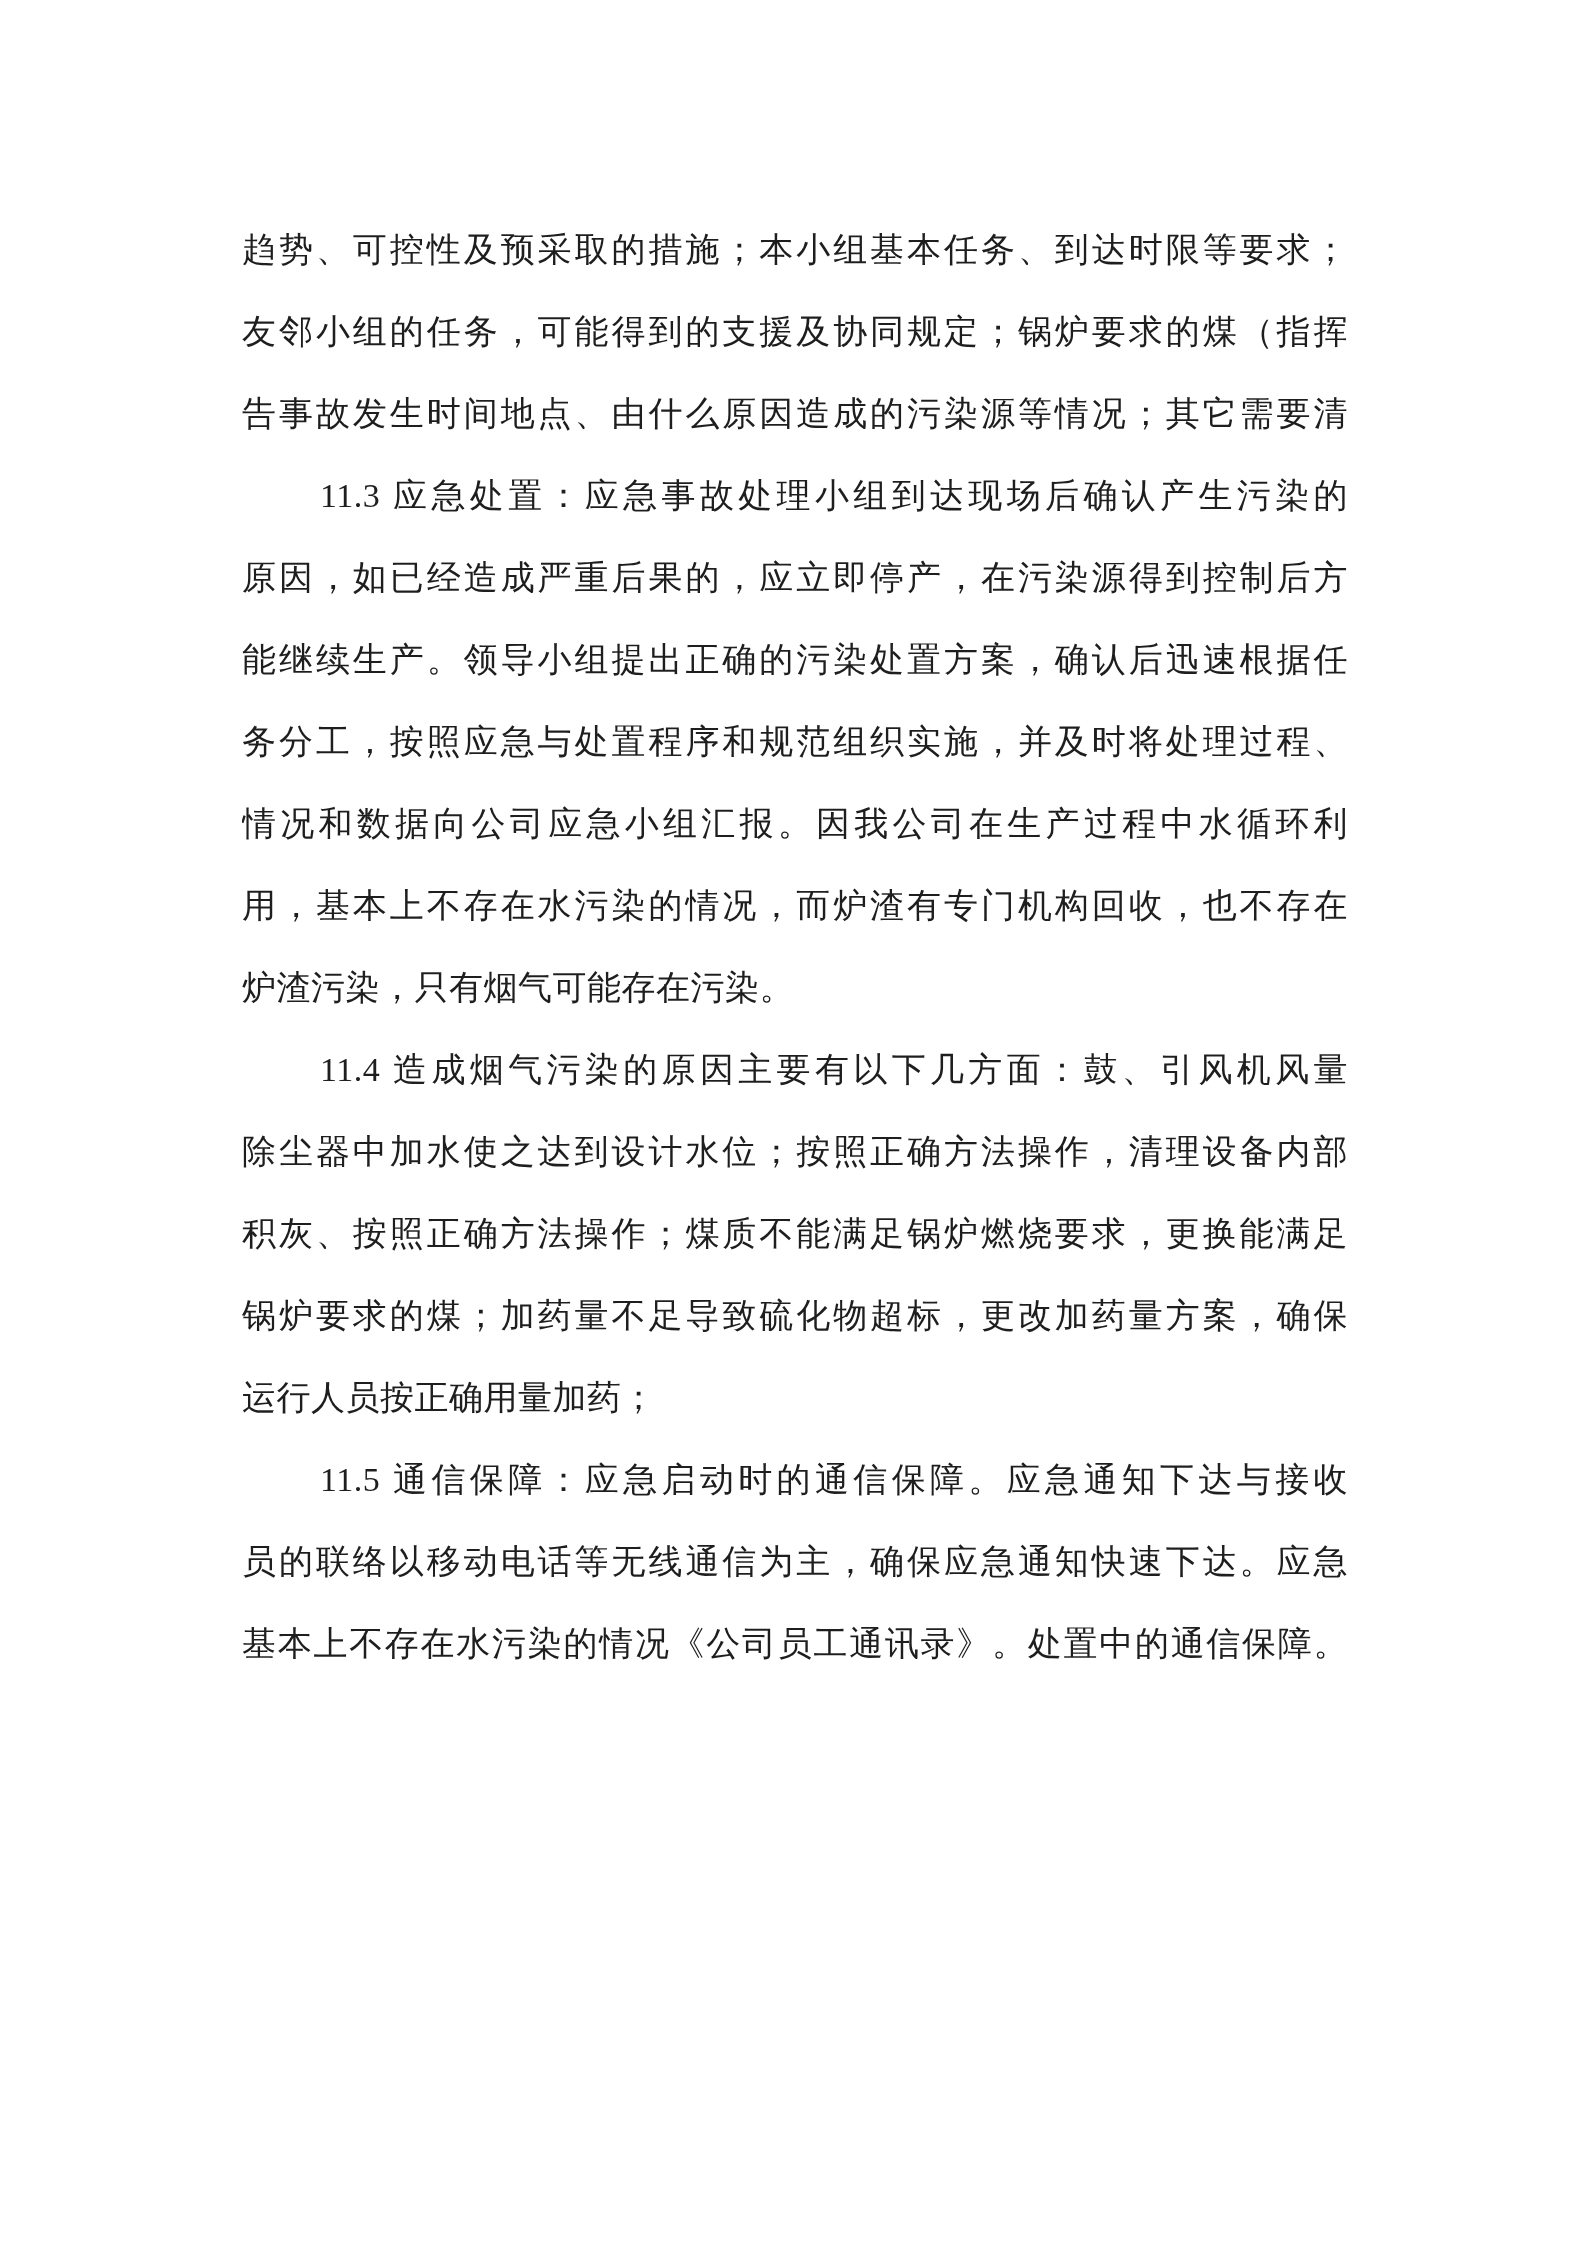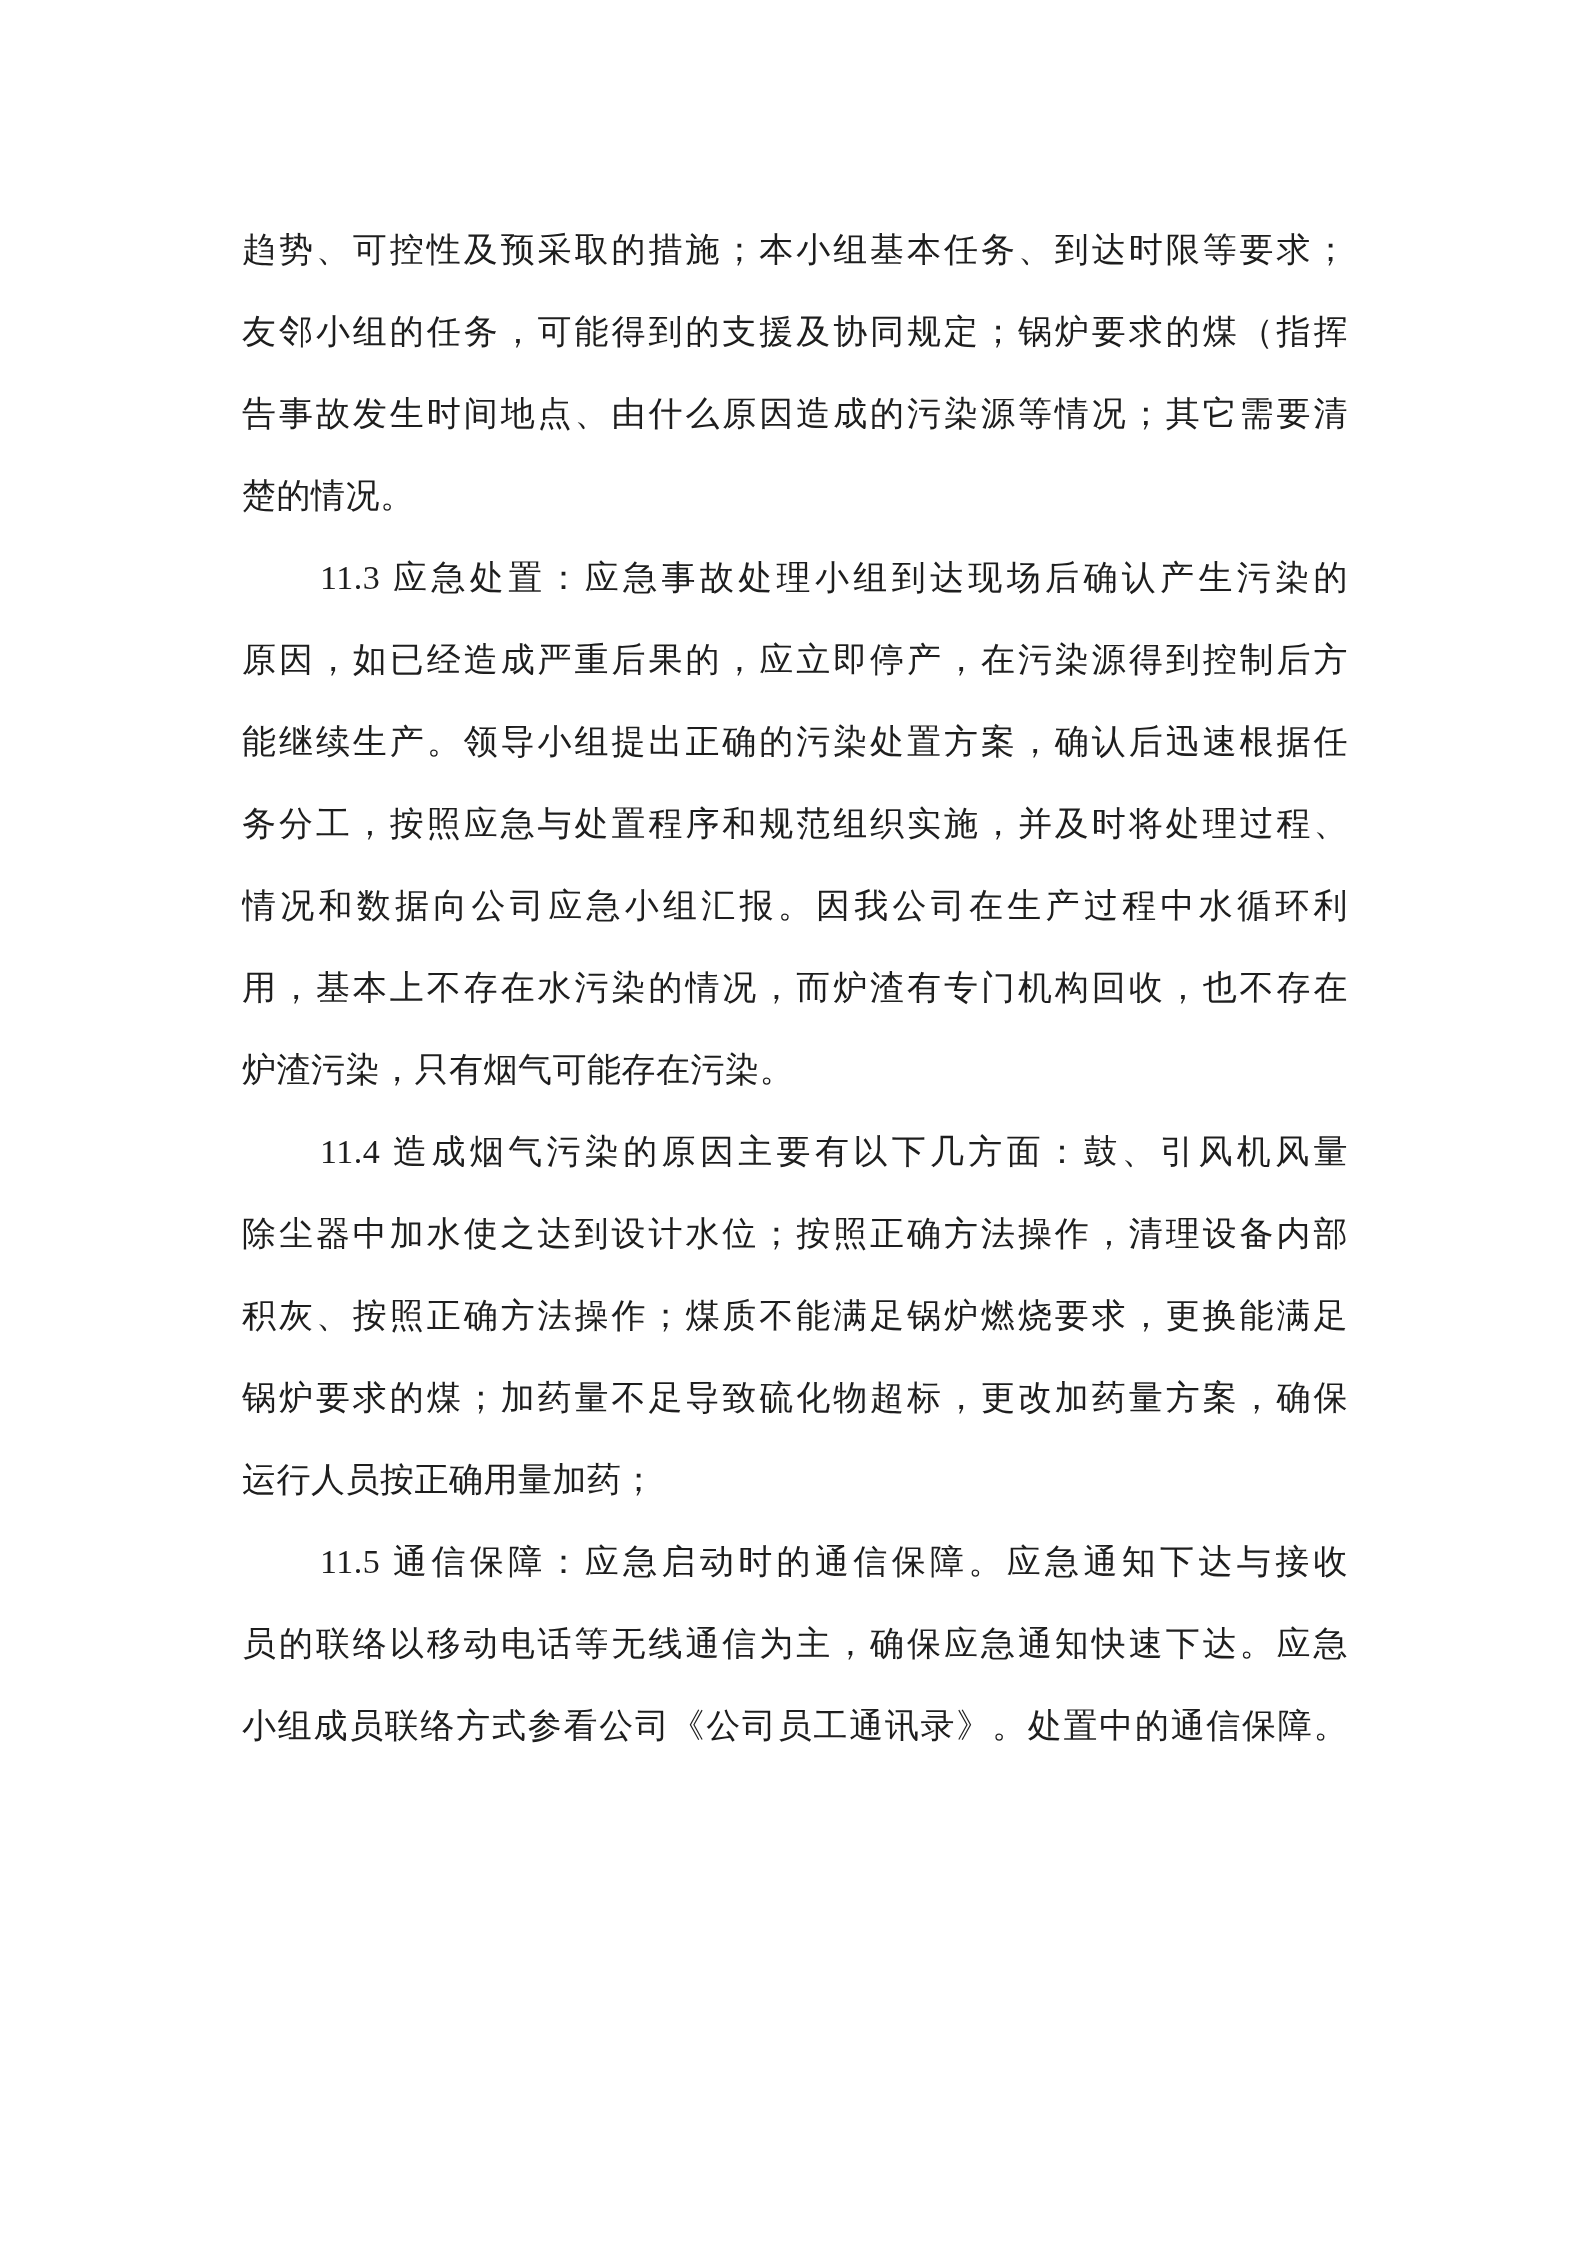--- a/index.html
+++ b/index.html
@@ -41,30 +41,29 @@
   }
 </style>
 </head>
 <body>
 
 <div class="page">
   <div class="text-block">
     <div class="line">趋势、可控性及预采取的措施；本小组基本任务、到达时限等要求；</div>
     <div class="line">友邻小组的任务，可能得到的支援及协同规定；锅炉要求的煤（指挥</div>
     <div class="line">告事故发生时间地点、由什么原因造成的污染源等情况；其它需要清</div>
-    <div class="line end">楚的情况。</div>
     <div class="line indent">11.3 应急处置：应急事故处理小组到达现场后确认产生污染的</div>
     <div class="line">原因，如已经造成严重后果的，应立即停产，在污染源得到控制后方</div>
     <div class="line">能继续生产。领导小组提出正确的污染处置方案，确认后迅速根据任</div>
     <div class="line">务分工，按照应急与处置程序和规范组织实施，并及时将处理过程、</div>
     <div class="line">情况和数据向公司应急小组汇报。因我公司在生产过程中水循环利</div>
     <div class="line">用，基本上不存在水污染的情况，而炉渣有专门机构回收，也不存在</div>
     <div class="line end">炉渣污染，只有烟气可能存在污染。</div>
     <div class="line indent">11.4 造成烟气污染的原因主要有以下几方面：鼓、引风机风量</div>
     <div class="line">除尘器中加水使之达到设计水位；按照正确方法操作，清理设备内部</div>
     <div class="line">积灰、按照正确方法操作；煤质不能满足锅炉燃烧要求，更换能满足</div>
     <div class="line">锅炉要求的煤；加药量不足导致硫化物超标，更改加药量方案，确保</div>
     <div class="line end">运行人员按正确用量加药；</div>
     <div class="line indent">11.5 通信保障：应急启动时的通信保障。应急通知下达与接收</div>
     <div class="line">员的联络以移动电话等无线通信为主，确保应急通知快速下达。应急</div>
-    <div class="line">小组成员联络方式参看公司《公司员工通讯录》。处置中的通信保障。</div>
+    <div class="line">基本上不存在水污染的情况《公司员工通讯录》。处置中的通信保障。</div>
   </div>
 </div>
 
 </body></html>

